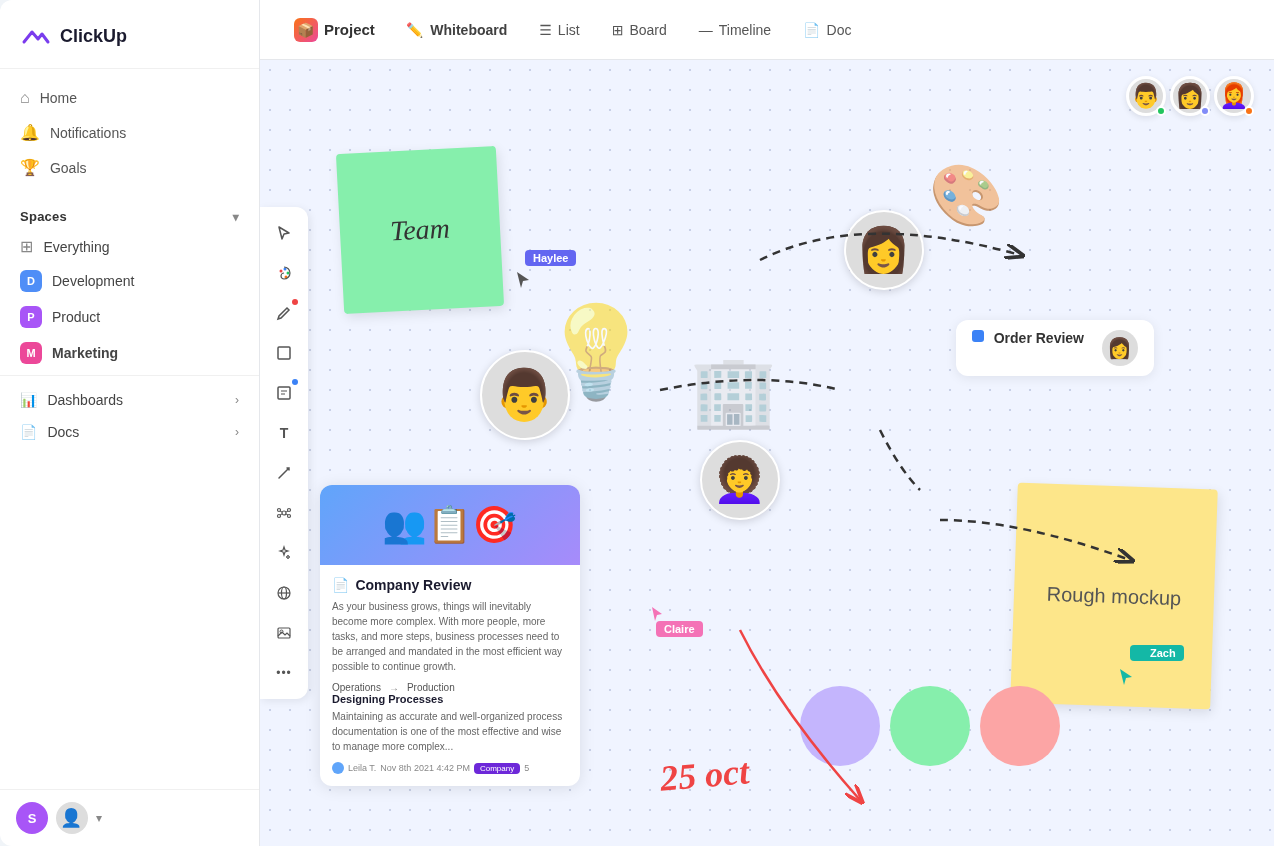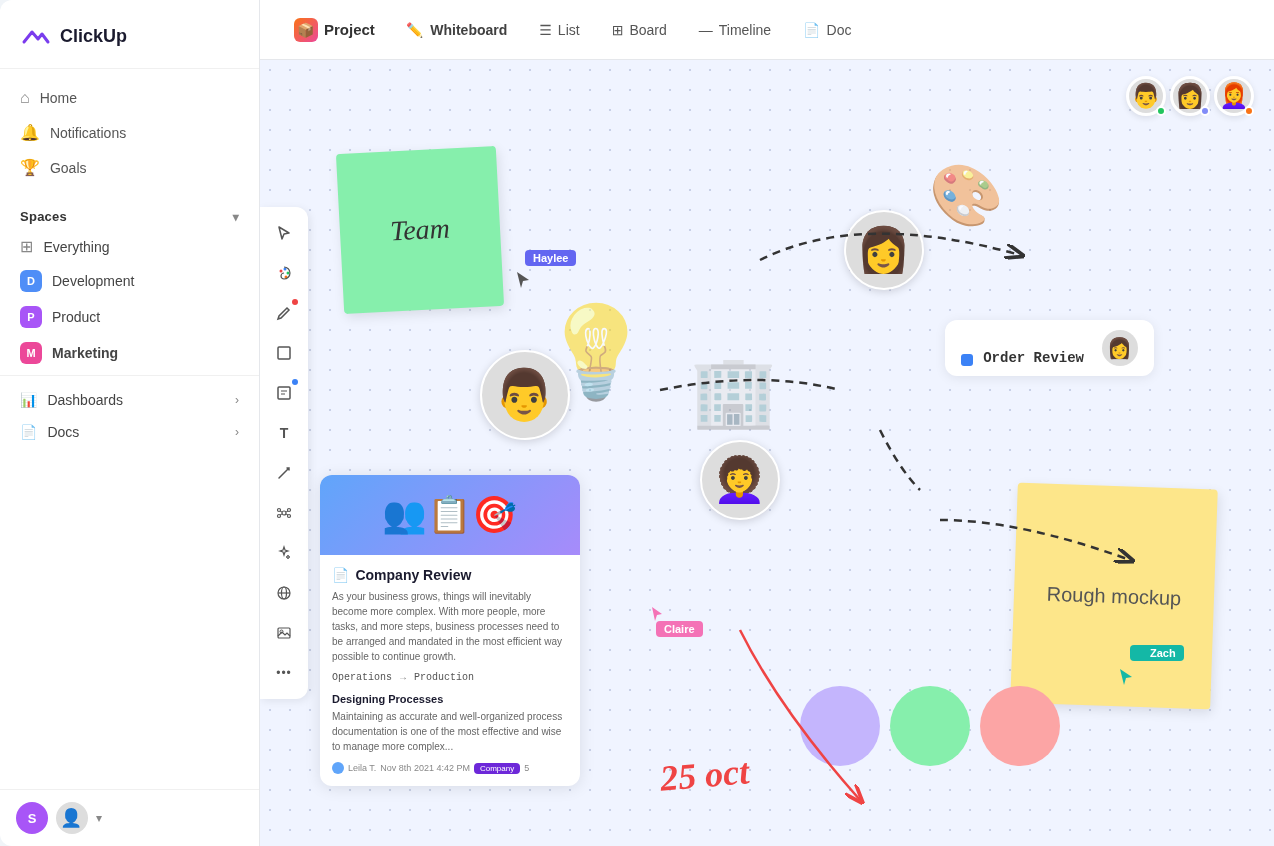--- a/index.html
+++ b/index.html
@@ -285,25 +285,24 @@
 
     
     .order-review-card {
       position: absolute;
       top: 260px;
       right: 120px;
       background: white;
       border-radius: 12px;
       padding: 10px 16px;
       display: flex;
-      align-items: flex-end;
+      align-items: flex-start;
       gap: 10px;
       box-shadow: 0 2px 12px rgba(0,0,0,0.08);
       white-space: nowrap;
-      font-family: Liberation Mono, monospace;
     }
     .order-dot { width: 12px; height: 12px; border-radius: 3px; background: #3b82f6; }
 
     
     .doc-card {
       position: absolute;
       bottom: 60px;
       left: 60px;
       width: 260px;
       background: white;
@@ -337,22 +336,20 @@
       color: #666;
       line-height: 1.5;
       margin-bottom: 8px;
     }
     .doc-flow {
       display: flex;
       align-items: flex-end;
       gap: 8px;
       font-size: 10px;
       color: #555;
-      margin-bottom: 10px;
-      font-family: Liberation Mono, monospace;
     }
     .doc-flow-arrow { color: #888; }
     .doc-subtitle {
       font-size: 11px;
       font-weight: 700;
       color: #1a1a2e;
       margin-bottom: 4px;
     }
     .doc-footer {
       display: flex;

